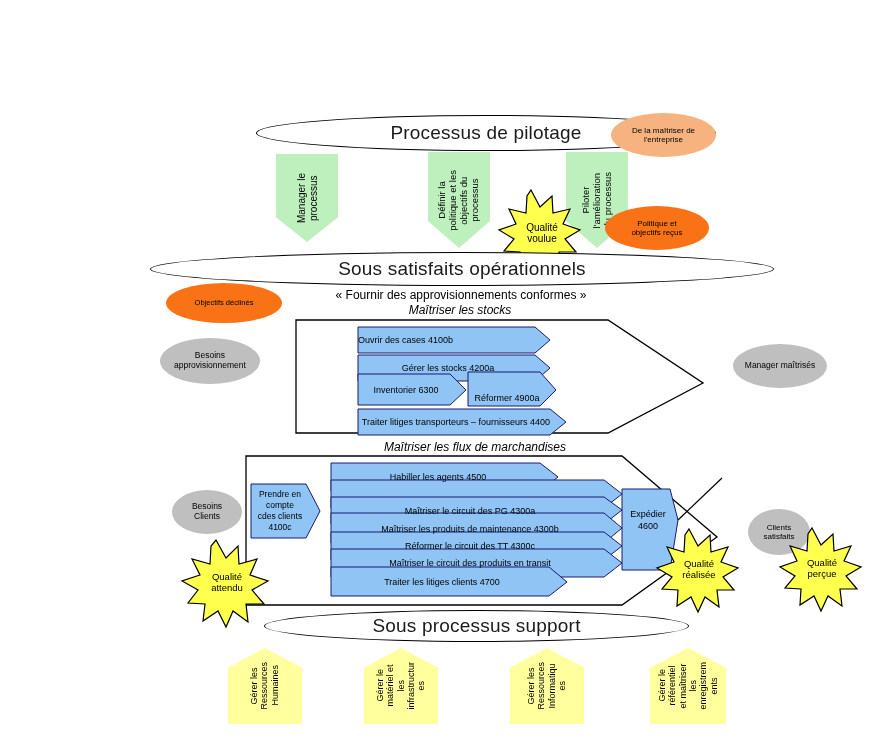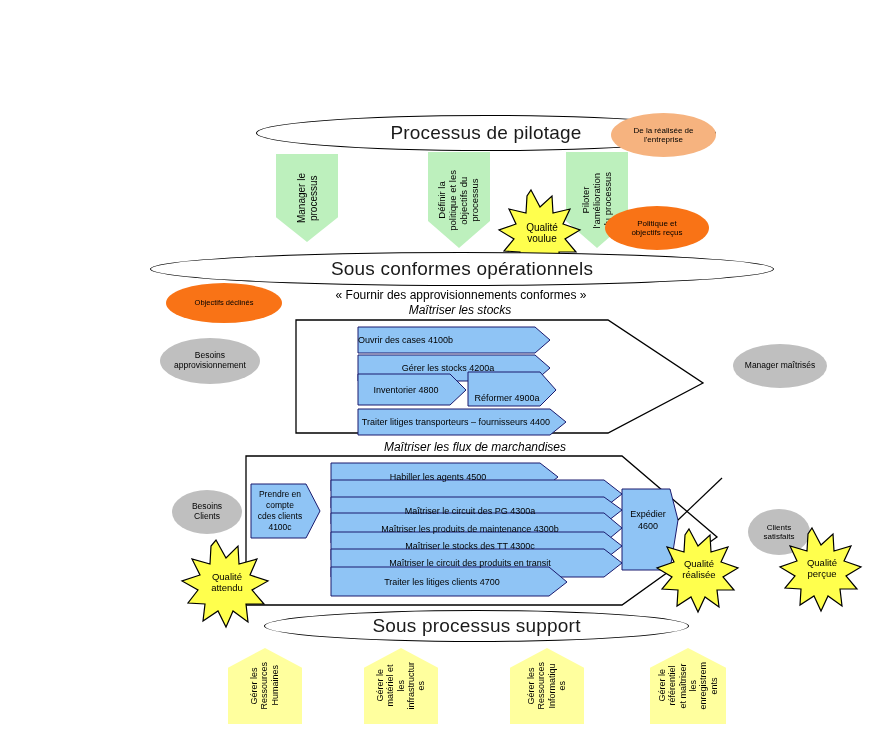--- a/index.html
+++ b/index.html
@@ -43,21 +43,21 @@
 </head>
 <body>
 
 <div class="stage">
 
   <div class="abs band" style="left:256px;top:115px;width:460px;height:36px;">
     <span>Processus de pilotage</span>
   </div>
 
   <div class="abs ell ell-orange" style="left:611px;top:113px;width:105px;height:44px;font-size:8px;">
-    <span style="white-space:pre-line;">De la réalisée de
+    <span style="white-space:pre-line;">De la maîtriser de
 l'entreprise</span>
   </div>
 
   <div class="abs pent-green" style="left:276px;top:154px;width:62px;height:88px;">
     <div class="vwrap">
         <span class="vtext" style="font-size:10px;">Manager le
 processus</span>
       </div>
   </div>
 
@@ -85,21 +85,21 @@
 
   <svg width="872" height="751">
     <polygon points="531,190 540,207 552,196 553,213 570,209 563,224 580,230 565,239 576,252 559,252 561,269 547,259 540,274 533,259 519,268 520,252 504,251 514,239 499,230 516,224 509,209 526,213 527,196" style="fill:#ffff4d;stroke:#000;stroke-width:1.2"></polygon>
   </svg>
   <div class="abs" style="left:504px;top:216px;width:76px;height:34px;display:flex;align-items:center;justify-content:center;text-align:center;">
     <span style="white-space:pre-line;font-size:10px;line-height:1.15;">Qualité
 voulue</span>
   </div>
 
   <div class="abs band" style="left:150px;top:252px;width:624px;height:34px;">
-    <span>Sous conformes opérationnels</span>
+    <span>Sous satisfaits opérationnels</span>
   </div>
 
   <div class="abs cap" style="left:286px;top:288px;width:350px;">
     <span>« Fournir des approvisionnements  conformes »</span>
   </div>
 
   <div class="abs ell ell-cyan" style="left:166px;top:283px;width:116px;height:40px;font-size:7.5px;">
     <span>Objectifs déclinés</span>
   </div>
 
@@ -119,21 +119,21 @@
     <polygon points="358,409 550,409 566,422 550,435 358,435" style="fill:#8fc4f5;stroke:#1a1a6e;stroke-width:1"></polygon>
   </svg>
 
   <div class="abs" style="left:358px;top:327px;width:180px;height:26px;display:flex;align-items:center;">
     <span style="font-size:9px;">Ouvrir des cases 4100b</span>
   </div>
   <div class="abs" style="left:358px;top:355px;width:180px;height:26px;display:flex;align-items:center;justify-content:center;">
     <span style="font-size:9px;">Gérer les stocks 4200a</span>
   </div>
   <div class="abs" style="left:358px;top:374px;width:96px;height:31px;display:flex;align-items:center;justify-content:center;">
-    <span style="font-size:9px;">Inventorier 4800</span>
+    <span style="font-size:9px;">Inventorier 6300</span>
   </div>
   <div class="abs" style="left:468px;top:372px;width:78px;height:51px;display:flex;align-items:center;justify-content:center;">
     <span style="font-size:9px;">Réformer 4900a</span>
   </div>
   <div class="abs" style="left:358px;top:409px;width:196px;height:26px;display:flex;align-items:center;justify-content:center;">
     <span style="font-size:9px;">Traiter litiges transporteurs – fournisseurs 4400</span>
   </div>
 
   <div class="abs ell ell-gray" style="left:160px;top:338px;width:100px;height:46px;font-size:8.5px;">
     <span style="white-space:pre-line;">Besoins
@@ -164,21 +164,21 @@
   <div class="abs" style="left:331px;top:463px;width:214px;height:28px;display:flex;align-items:center;justify-content:center;">
     <span style="font-size:9px;">Habiller les agents 4500</span>
   </div>
   <div class="abs" style="left:331px;top:498px;width:278px;height:26px;display:flex;align-items:center;justify-content:center;">
     <span style="font-size:9px;">Maîtriser le circuit des PG 4300a</span>
   </div>
   <div class="abs" style="left:331px;top:515px;width:278px;height:28px;display:flex;align-items:center;justify-content:center;">
     <span style="font-size:9px;">Maîtriser les produits de maintenance 4300b</span>
   </div>
   <div class="abs" style="left:331px;top:533px;width:278px;height:26px;display:flex;align-items:center;justify-content:center;">
-    <span style="font-size:9px;">Maîtriser le stocks des TT 4300c</span>
+    <span style="font-size:9px;">Réformer le circuit des TT 4300c</span>
   </div>
   <div class="abs" style="left:331px;top:550px;width:278px;height:26px;display:flex;align-items:center;justify-content:center;">
     <span style="font-size:9px;">Maîtriser le circuit des produits en transit</span>
   </div>
   <div class="abs" style="left:331px;top:568px;width:222px;height:28px;display:flex;align-items:center;justify-content:center;">
     <span style="font-size:9px;">Traiter les litiges clients 4700</span>
   </div>
 
   <svg width="872" height="751">
     <polygon points="251,484 306,484 320,511 306,538 251,538" style="fill:#8fc4f5;stroke:#1a1a6e;stroke-width:1"></polygon>

